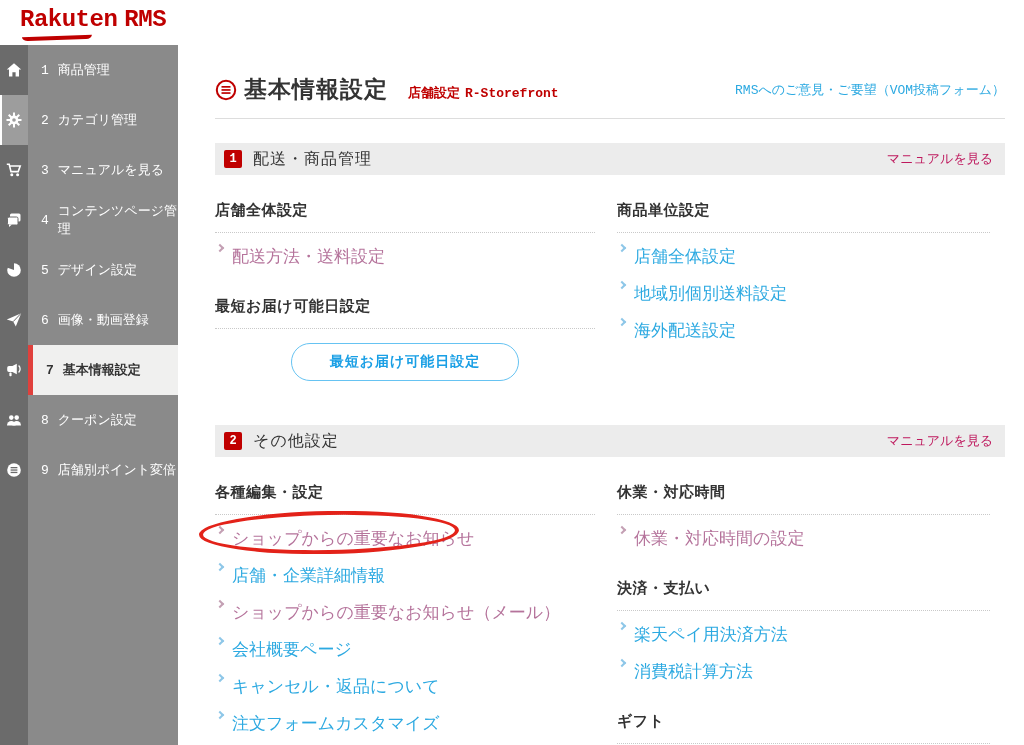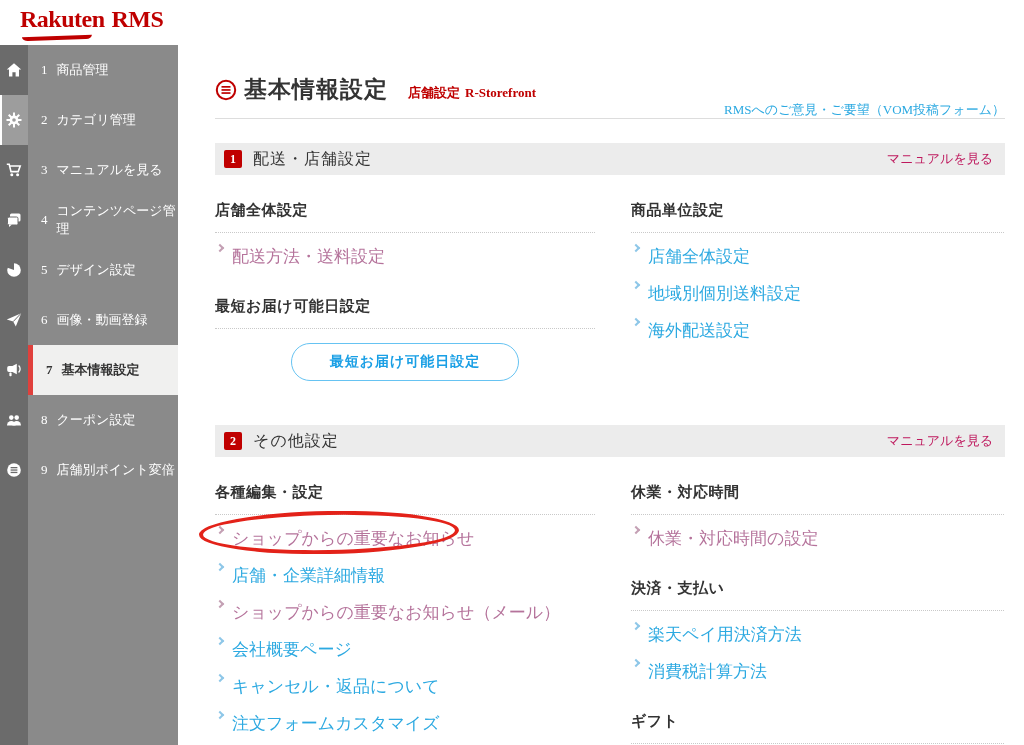--- a/index.html
+++ b/index.html
@@ -1,19 +1,19 @@
 <!DOCTYPE html>
 <html><head>
 <meta charset="utf-8">
 <style>
   * { margin:0; padding:0; box-sizing:border-box; }
   body { background:#fff; }
   .page {
     position:relative; width:1024px; height:745px; overflow:hidden;
-    background:#fff; font-family:Liberation Serif, serif;
+    background:#fff; font-family:Liberation Mono, monospace;
   }
   
   .topbar { position:absolute; left:0; top:0; width:1024px; height:45px; background:#fff; }
   .logo { position:absolute; left:20px; top:6px; color:#bf0000; font-weight:bold;
           font-size:24px; letter-spacing:-0.5px; white-space:nowrap; }
   .logo .product { margin-left:7px; }
   .logo-swoosh { position:absolute; left:22px; top:36px; width:70px; height:4px;
                  background:#bf0000; border-radius:0 0 6px 6px / 0 0 4px 4px;
                  transform:rotate(-2deg); }
   
@@ -31,34 +31,34 @@
   
   .main { position:absolute; left:215px; top:60px; width:790px; padding-top:14px; }
   .title-row { display:flex; align-items:center; }
   .page-title-wrap { display:flex; align-items:center; }
   .hdr-icon { width:22px; height:22px; margin-right:7px; }
   h1.page-title { font-size:23px; color:#333; font-weight:bold; letter-spacing:1px; }
   .subtitle { color:#bf0000; font-weight:bold; font-size:13px; margin-left:20px;
               position:relative; top:3px; }
   .subtitle .en { margin-left:5px; }
   .feedback { margin-left:auto; font-size:13px; color:#2ca9e1; text-decoration:none;
-              position:relative; top:20px; }
+              position:relative; top:0; }
   .hdr-divider { border-bottom:1px solid #ddd; margin-top:13px; }
   
   .sec-bar { display:flex; align-items:center; height:32px; background:#ececec;
              padding:0 12px 0 9px; }
   .sec-bar.first { margin-top:24px; }
   .sec-bar.second { margin-top:30px; }
   .num-sq { width:18px; height:18px; background:#c00000; color:#fff; font-size:12px;
             font-weight:bold; display:flex; align-items:center; justify-content:center;
             border-radius:2px; flex:none; }
   .sec-title { font-size:16px; color:#333; margin-left:11px; letter-spacing:1px; }
   .manual-link { margin-left:auto; font-size:13px; color:#be185d; text-decoration:none; }
   
-  .cols { display:flex; gap:36px; padding:14px 0 8px; }
+  .cols { display:flex; gap:22px; padding:14px 0 8px; }
   .col-l { width:380px; flex:none; }
   .col-r { width:373px; flex:none; }
   .group-title { font-size:15px; font-weight:bold; color:#333; padding:12px 0;
                  border-bottom:1px dotted #c9c9c9; letter-spacing:0.5px; }
   .links { padding-top:5px; }
   .link-row { display:flex; align-items:flex-start; padding:7px 0; font-size:17px; cursor:pointer; }
   .chev { display:inline-block; width:6px; height:6px; border-top:2px solid #8ec7e8;
           border-right:2px solid #8ec7e8; transform:rotate(45deg); margin:0 9px 0 2px; flex:none; }
   .link-row a { color:#2ca9e1; text-decoration:none; }
   .link-row.visited a { color:#b5739b; }
@@ -240,21 +240,21 @@
           </svg>
         <h1 class="page-title">基本情報設定</h1>
         <span class="subtitle"><span>店舗設定</span><span class="en">R-Storefront</span></span>
       </div>
       <a class="feedback" href="#">RMSへのご意見・ご要望（VOM投稿フォーム）</a>
     </div>
     <div class="hdr-divider"></div>
 
     <div class="sec-bar first">
       <span class="num-sq">1</span>
-      <span class="sec-title">配送・店舗設定</span>
+      <span class="sec-title">配送・商品管理</span>
       <a class="manual-link" href="#">マニュアルを見る</a>
     </div>
 
     <div class="cols">
       <div class="col-l">
         <div class="group-title">店舗全体設定</div>
         <div class="links">
           <div class="link-row visited">
               <span class="chev"></span>
               <a href="#">配送方法・送料設定</a>

